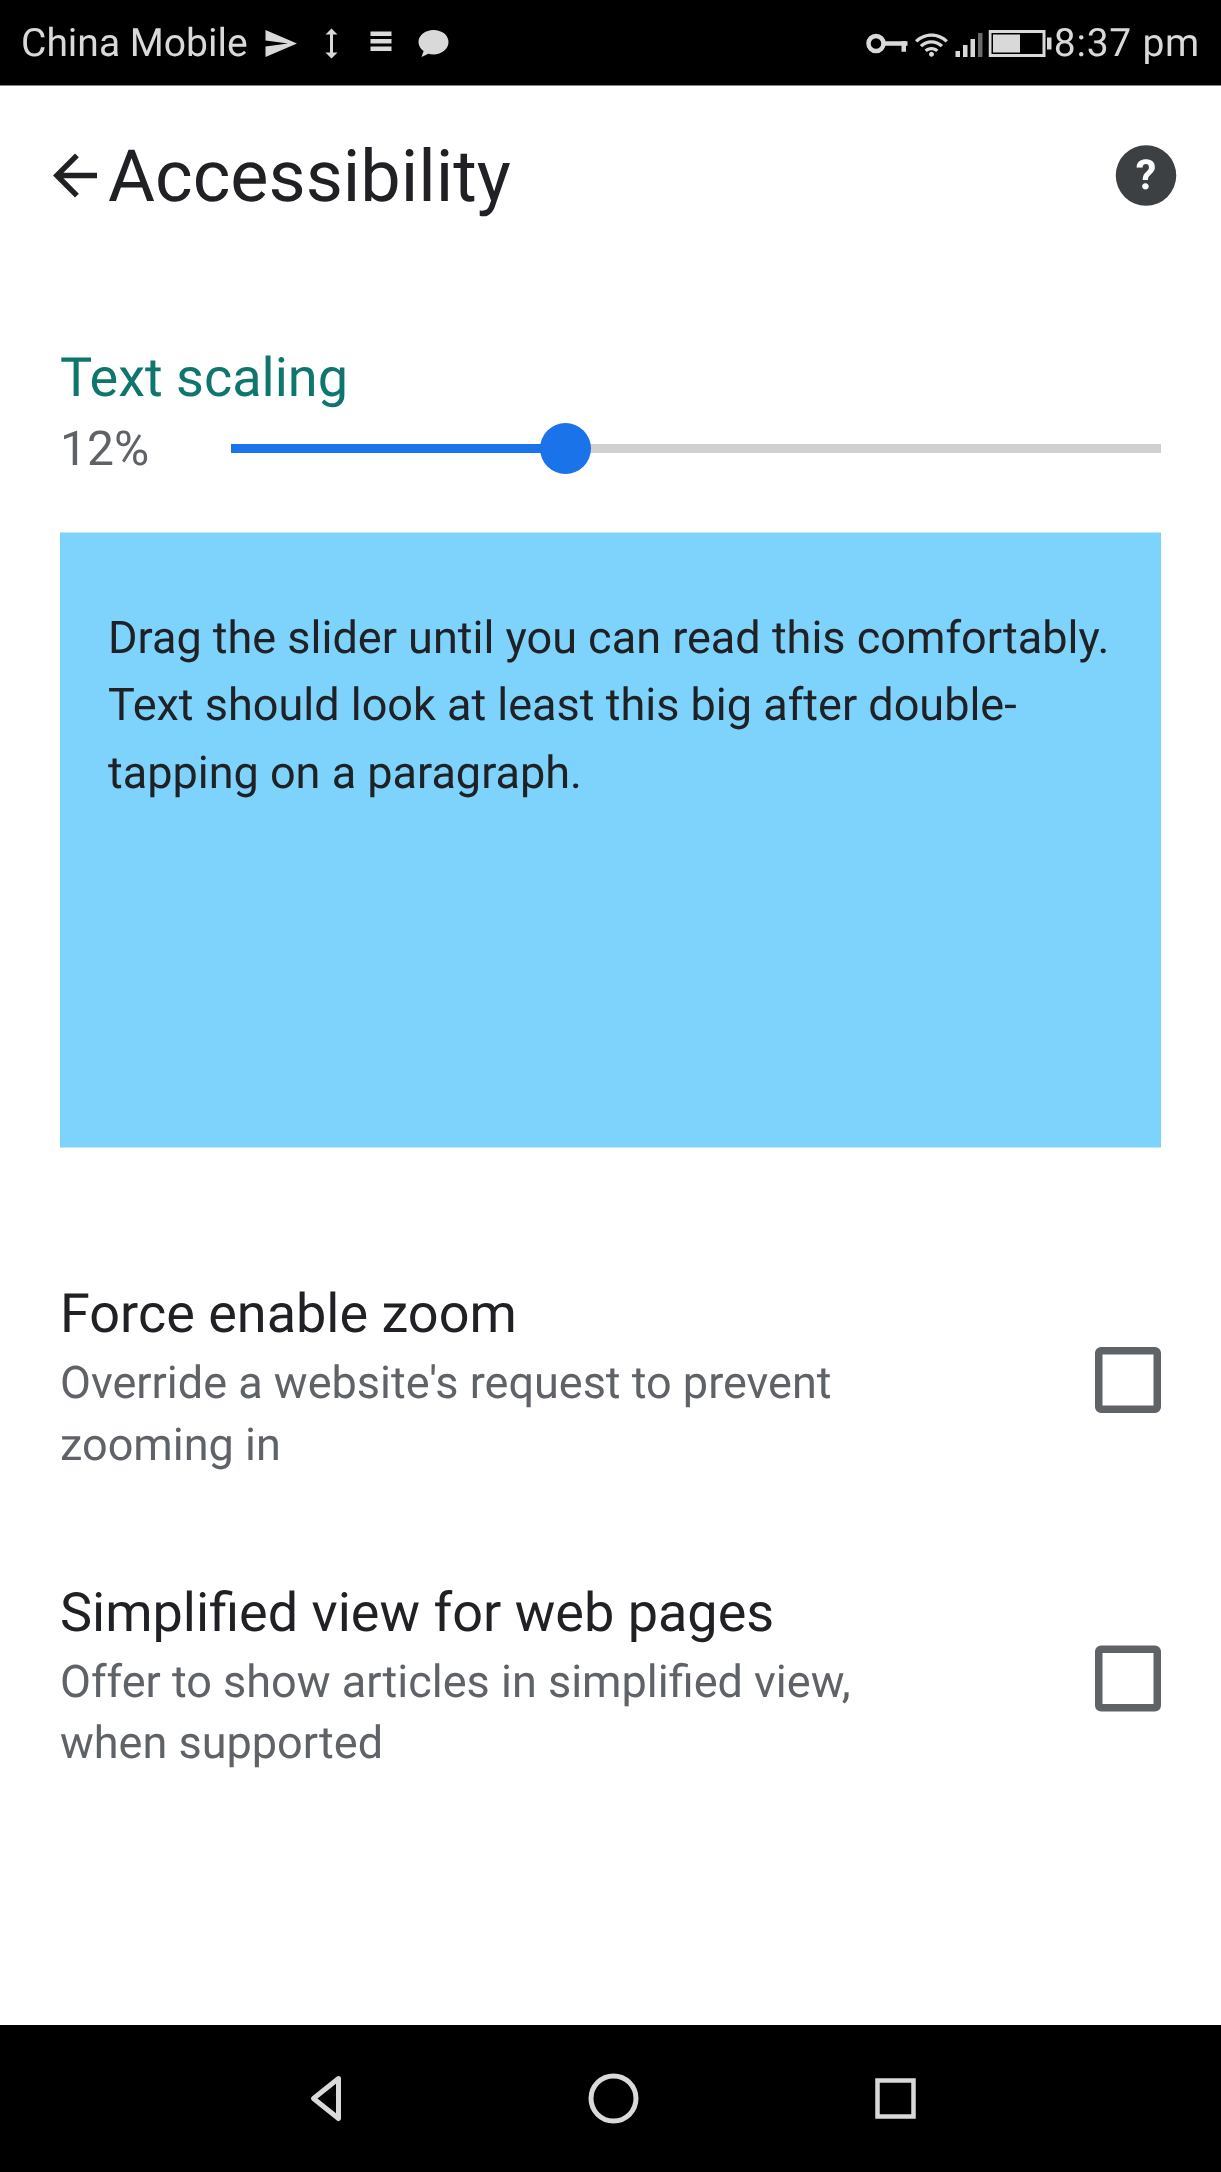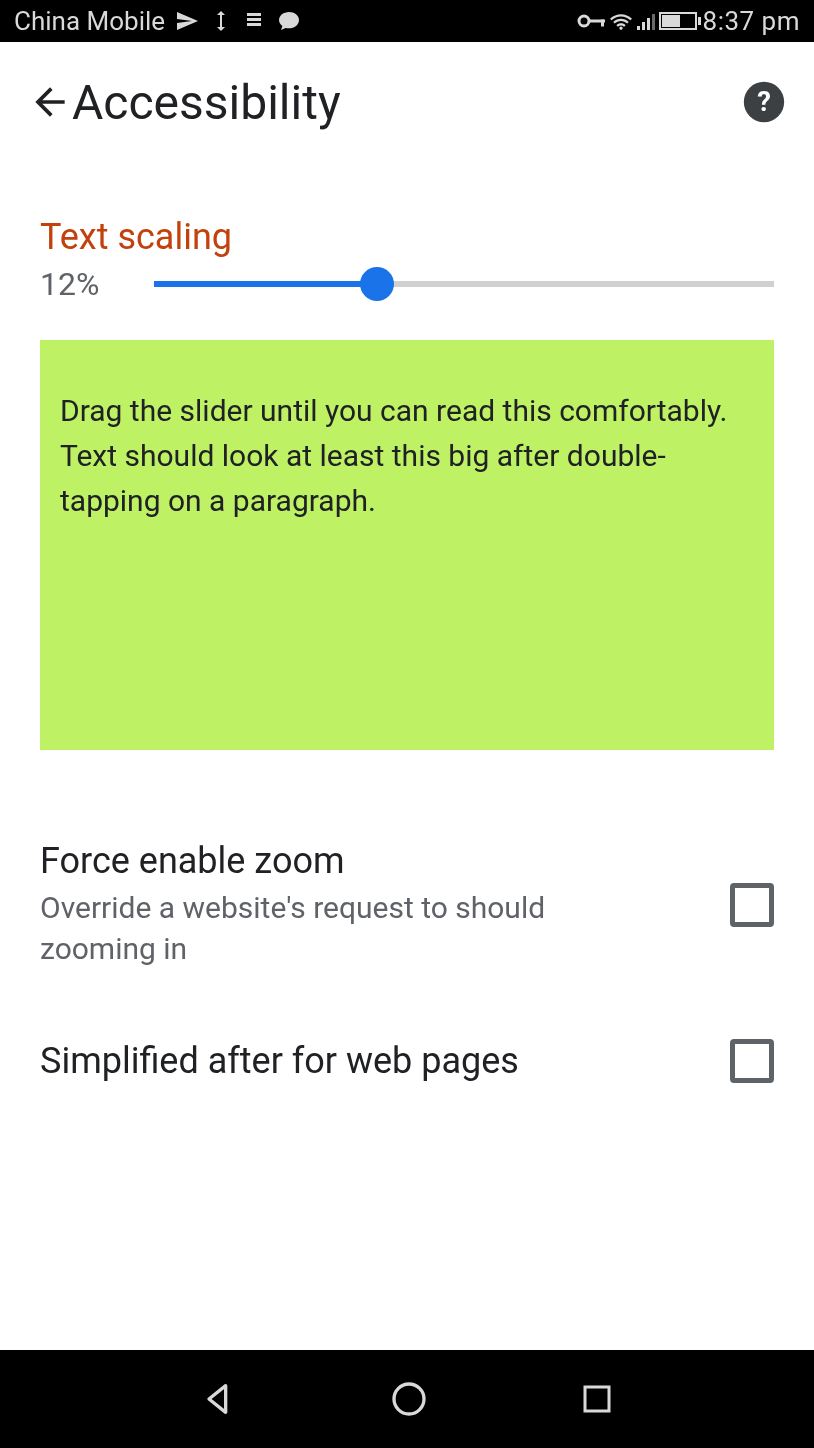--- a/index.html
+++ b/index.html
@@ -7,21 +7,21 @@
     width: 814px;
     height: 1448px;
     font-family: Roboto, -apple-system, "Helvetica Neue", Arial, sans-serif;
     background: #fff;
     color: #202124;
     position: relative;
     overflow: hidden;
   }
   
   .status-bar {
-    height: 42px;
+    height: 57px;
     background: #000;
     color: #d9d9d9;
     display: flex;
     align-items: center;
     padding: 0 14px 0 14px;
     font-size: 26px;
   }
   .status-left { display: flex; align-items: center; gap: 10px; }
   .status-right { margin-left: auto; display: flex; align-items: center; gap: 0; }
   .status-right .time { font-size: 26px; letter-spacing: 0.5px; }
@@ -41,21 +41,21 @@
   }
   .app-bar .help {
     margin-left: auto;
   }
 
   
   .content { padding: 54px 40px 0 40px; }
 
   .scaling-label {
     font-size: 36px;
-    color: #c2410c;
+    color: #0f766e;
   }
   .scaling-row {
     display: flex;
     align-items: center;
     gap: 24px;
     margin-top: 6px;
   }
   .scaling-value {
     font-size: 32px;
     color: #5f6368;
@@ -86,22 +86,22 @@
     position: absolute;
     top: 50%;
     width: 34px; height: 34px;
     background: #1a73e8;
     border-radius: 50%;
     transform: translate(-50%, -50%);
   }
 
   .preview-box {
     margin-top: 36px;
-    background: #bef264;
-    padding: 48px 20px;
+    background: #7dd3fc;
+    padding: 48px 32px;
     min-height: 410px;
     color: #202124;
     font-size: 30px;
     line-height: 1.5;
   }
 
   .setting {
     display: flex;
     align-items: center;
     padding-right: 0;
@@ -225,28 +225,29 @@
       <div class="slider-fill" style="width: 36%;"></div>
       <div class="slider-thumb" style="left: 36%;"></div>
     </div>
   </div>
 
   <div class="preview-box">Drag the slider until you can read this comfortably. Text should look at least this big after double-tapping on a paragraph.</div>
 
   <div class="setting">
     <div class="texts">
       <div class="s-title">Force enable zoom</div>
-      <div class="s-sub">Override a website's request to should zooming in</div>
+      <div class="s-sub">Override a website's request to prevent zooming in</div>
     </div>
     <div class="checkbox"></div>
   </div>
 
   <div class="setting second">
     <div class="texts">
-      <div class="s-title">Simplified after for web pages</div>
+      <div class="s-title">Simplified view for web pages</div>
+      <div class="s-sub">Offer to show articles in simplified view, when supported</div>
     </div>
     <div class="checkbox"></div>
   </div>
 
 </div>
 
 <div class="nav-bar">
   <span class="nav-btn icon">
     <svg width="40" height="40" viewBox="0 0 24 24" fill="none" stroke="#d9d9d9" stroke-width="2">
         <path d="M16 4 L6 12 L16 20 Z" stroke-linejoin="round"></path>

